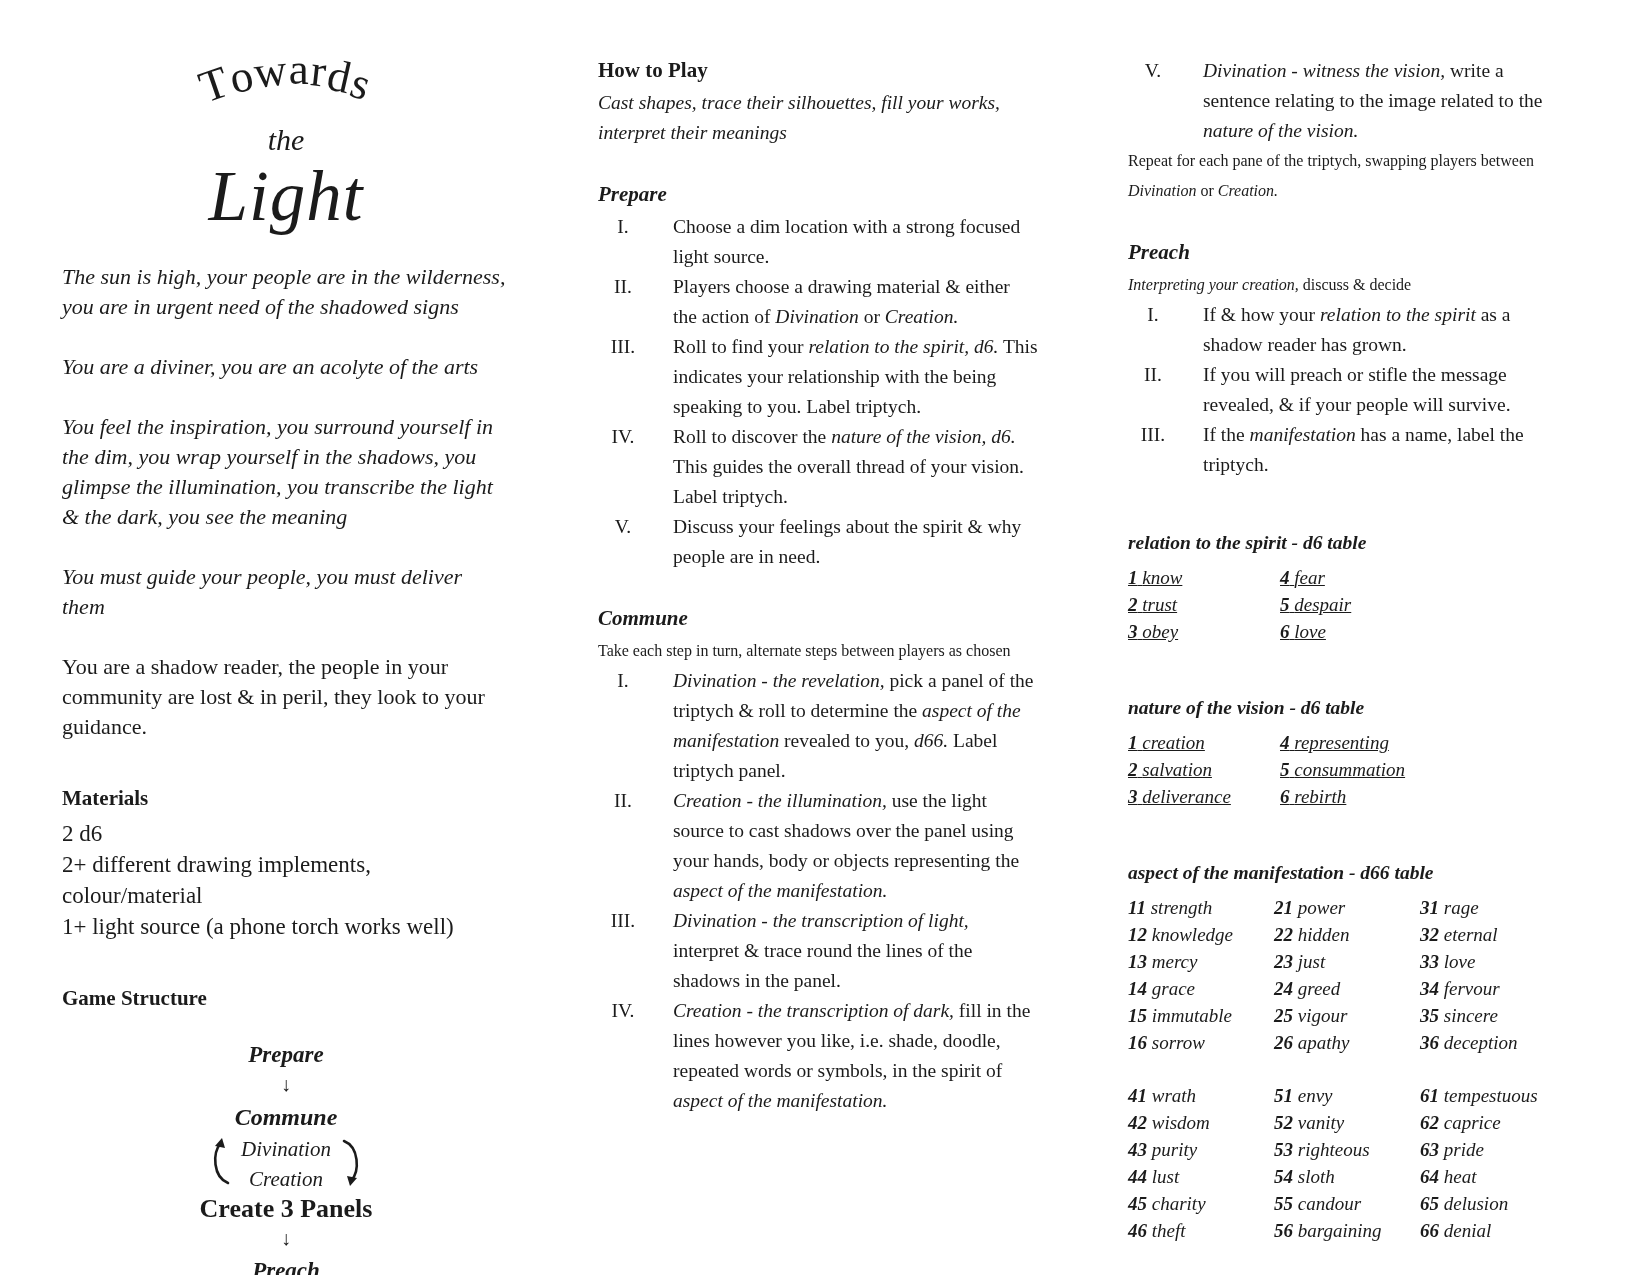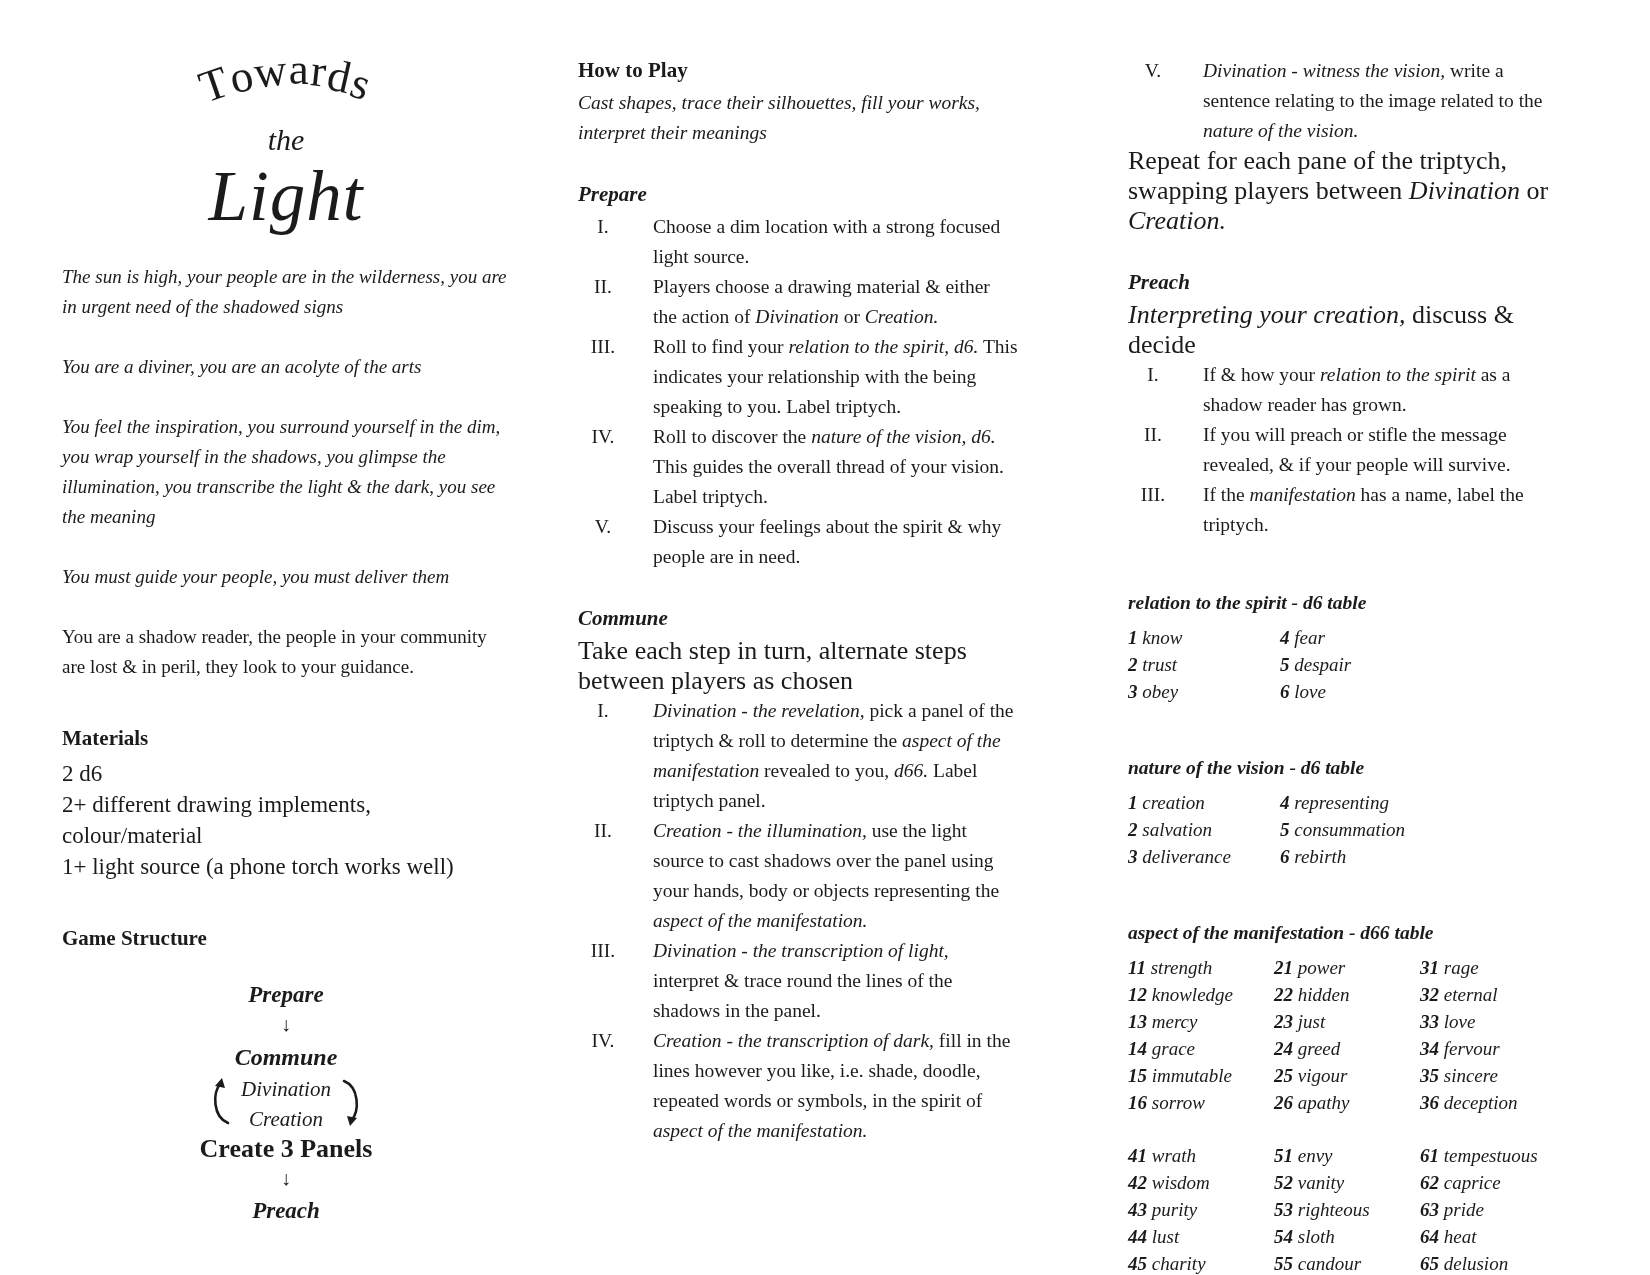--- a/index.html
+++ b/index.html
@@ -1,57 +1,57 @@
 <!DOCTYPE html>
 <html><head>
 <meta charset="utf-8">
 <style>
   html,body{margin:0;padding:0;background:#ffffff;}
   .page{position:relative;width:1650px;height:1275px;background:#ffffff;overflow:hidden;
         font-family:"Liberation Serif","DejaVu Serif",serif;color:#1b1b1b;}
   .col{position:absolute;top:0;}
   .col-left{left:62px;width:448px;}
-  .col-mid{left:578px;width:440px;}
+  .col-mid{left:598px;width:440px;}
   .col-right{left:1128px;width:436px;}
 
   
   .title-block{text-align:center;margin-top:46px;}
   .title-arch{font-size:45px;letter-spacing:2px;height:76px;line-height:76px;}
   .title-arch span{display:inline-block;}
   .title-the{font-style:italic;font-size:30px;line-height:32px;margin-top:2px;}
   .title-main{font-style:italic;font-size:71px;line-height:72px;margin-top:4px;letter-spacing:1px;}
 
-  .para{font-size:19px;line-height:30px;margin:30px 0 0 0;}
+  .para{font-size:22px;line-height:30px;margin:30px 0 0 0;}
   .italic{font-style:italic;}
   .sec-head{font-size:21px;font-weight:700;margin:42px 0 6px 0;line-height:28px;}
   .mat-item{font-size:23px;line-height:31px;}
 
   .flow{text-align:center;margin-top:28px;}
   .flow-big{font-size:23px;font-weight:700;font-style:italic;line-height:30px;margin-top:4px;}
   .flow-commune{font-size:24px;}
   .flow-arrow{font-size:20px;line-height:28px;}
   .flow-cycle{display:flex;justify-content:center;align-items:center;gap:8px;margin-top:2px;}
   .flow-pair{display:flex;flex-direction:column;}
   .flow-pair span{font-style:italic;font-size:21px;line-height:30px;}
   .flow-create{font-size:26px;font-weight:700;line-height:30px;}
 
   
   .how-head{font-size:21px;font-weight:700;margin-top:56px;line-height:28px;}
   .subtitle{font-style:italic;font-size:19.5px;line-height:30px;margin-top:4px;}
   .sub-head{font-size:21px;font-weight:700;font-style:italic;margin-top:32px;line-height:28px;margin-bottom:4px;}
-  .lead{font-size:26px;line-height:30px;}
+  .lead{font-size:16px;line-height:30px;}
   .list{margin:0;}
   .li{display:grid;grid-template-columns:50px 1fr;column-gap:25px;font-size:19.5px;line-height:30px;}
   .num{text-align:center;}
   .first-item{margin-top:56px;}
 
   
   .dtable{margin-top:50px;}
   .dtable-title{font-size:19.5px;font-weight:700;font-style:italic;line-height:26px;margin-bottom:8px;}
-  .trow{display:grid;grid-template-columns:152px auto;font-size:19px;line-height:27px;}
+  .trow{display:grid;grid-template-columns:152px auto;font-size:19px;line-height:27px;text-decoration:underline;}
   .trow3{display:grid;grid-template-columns:146px 146px auto;font-size:19px;line-height:27px;}
   .tn{font-weight:700;font-style:italic;}
   .tw{font-style:italic;}
   .block-gap{height:26px;}
 </style>
 </head>
 <body>
 
 <div class="page">
 

